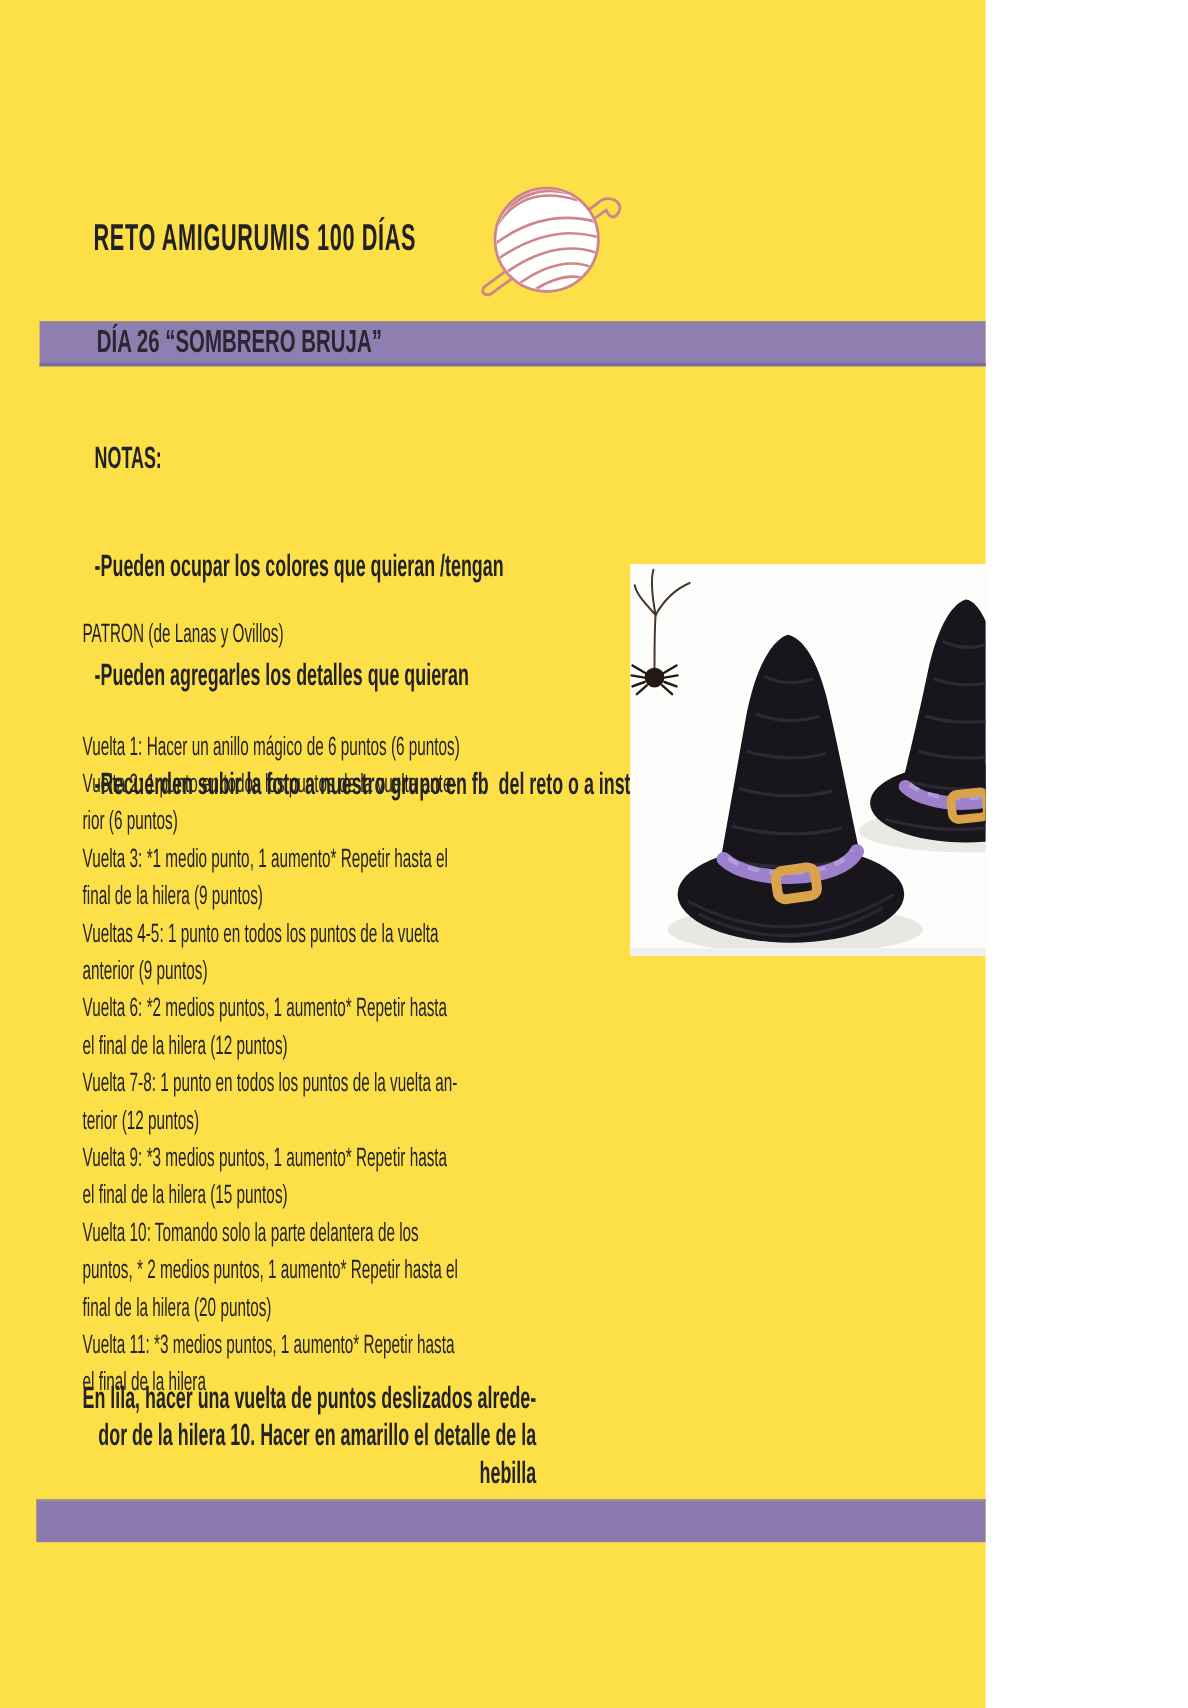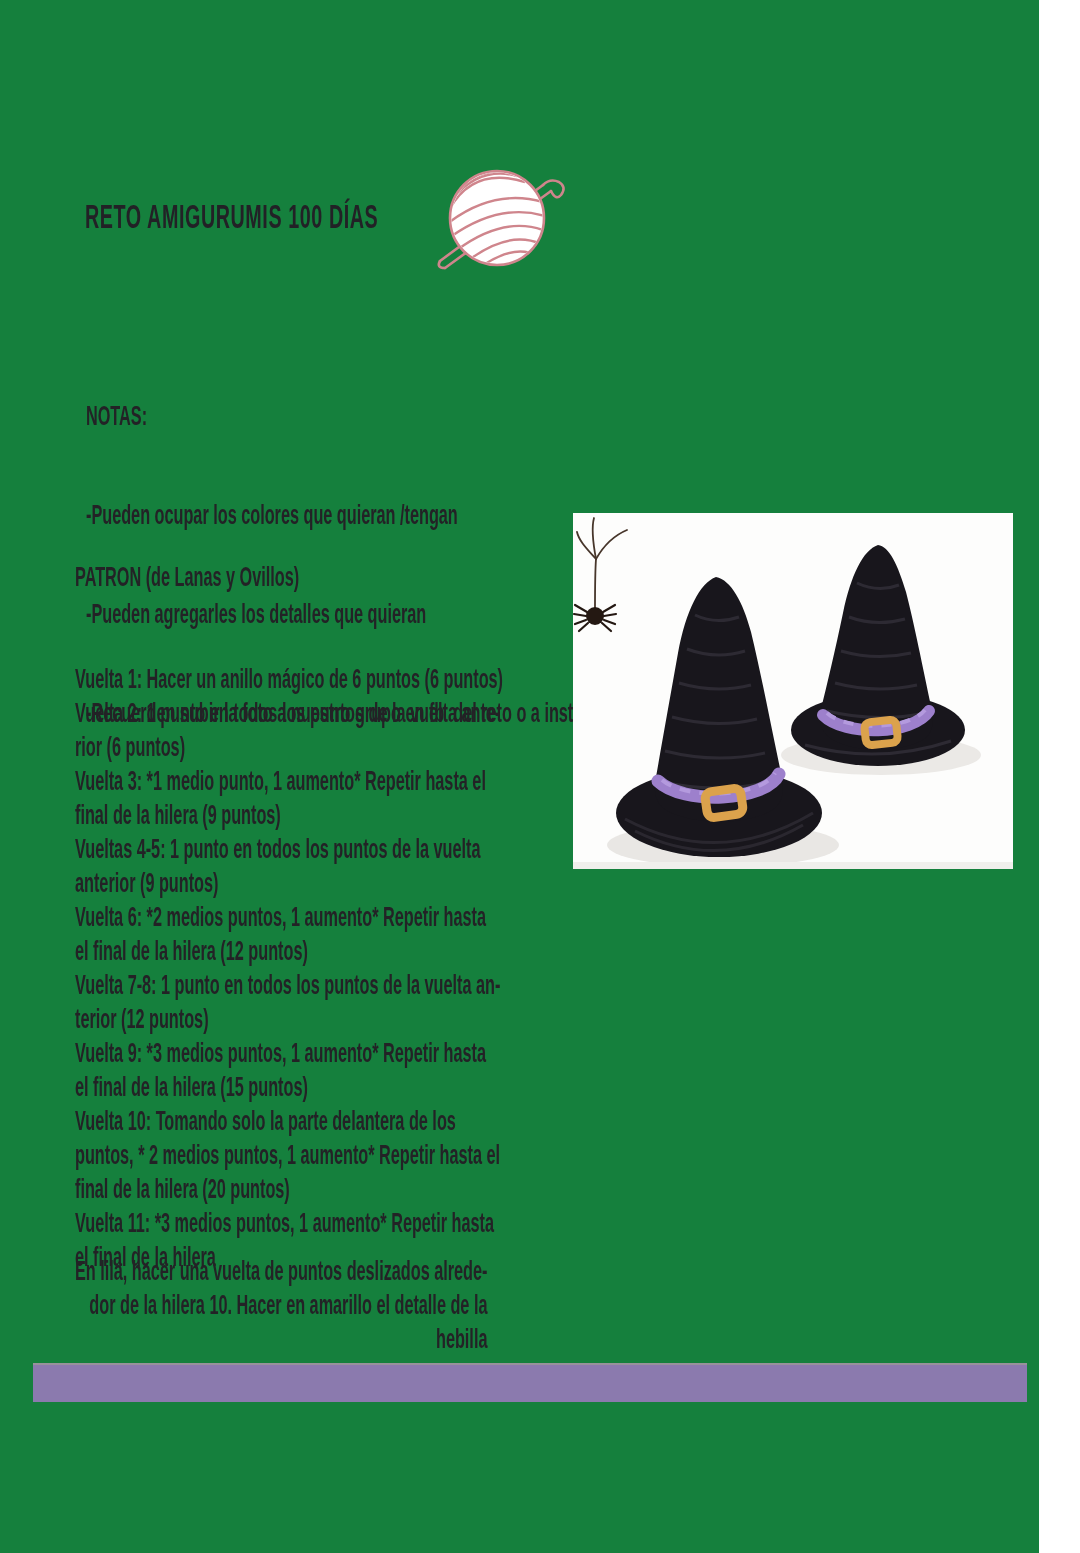--- a/index.html
+++ b/index.html
@@ -1,19 +1,19 @@
 <!DOCTYPE html>
 <html><head>
 <meta charset="utf-8">
 <style>
   html,body{margin:0;padding:0;background:#ffffff;}
   .page{
     position:relative;
-    width:1039px;height:1553px;
-    background:#15803d;
+    width:896px;height:1553px;
+    background:#fde047;
     overflow:hidden;
     font-family:"Liberation Sans", sans-serif;
     color:#232226;
   }
   .cond{
     display:inline-block;
     transform-origin:0 0;
     white-space:pre;
   }
   .sx58{transform:scaleX(0.58);}
@@ -39,21 +39,21 @@
   }
 
   .notes{
     position:absolute;left:86px;top:333px;
     font-size:28px;font-weight:bold;line-height:33px;
   }
   .notes .line{white-space:pre;}
 
   .pattern{
     position:absolute;left:75px;top:492px;
-    font-size:28px;font-weight:bold;line-height:34px;
+    font-size:24px;font-weight:normal;line-height:34px;
   }
   .pattern .lines{white-space:pre;}
 
   .closing{
     position:absolute;left:75px;top:1186px;
     font-size:28px;font-weight:bold;line-height:34px;text-align:right;
   }
 
   .photo{
     position:absolute;left:573px;top:513px;width:440px;height:356px;
@@ -102,20 +102,23 @@
         <path d="M30 28 Q52 10 72 14"></path>
         <path d="M14 66 Q60 30 110 44"></path>
         <path d="M16 80 Q66 44 112 58"></path>
         <path d="M24 92 Q70 58 110 72"></path>
         <path d="M36 102 Q76 72 108 86"></path>
         <path d="M52 106 Q84 86 104 98"></path>
       </g>
     </svg>
   </div>
 
+  <div class="day-banner">
+    <span class="cond sx64 banner-text">DÍA 26 “SOMBRERO BRUJA”</span>
+  </div>
 
   <div class="notes">
     <div class="cond sx58">
       <div class="line">NOTAS:</div>
       <div class="line">-Pueden ocupar los colores que quieran /tengan</div>
       <div class="line">-Pueden agregarles los detalles que quieran</div>
       <div class="line">-Recuerden subir la foto a nuestro grupo en fb  del reto o a instagram usando el hashtag #retogumi100</div>
     </div>
   </div>
 

